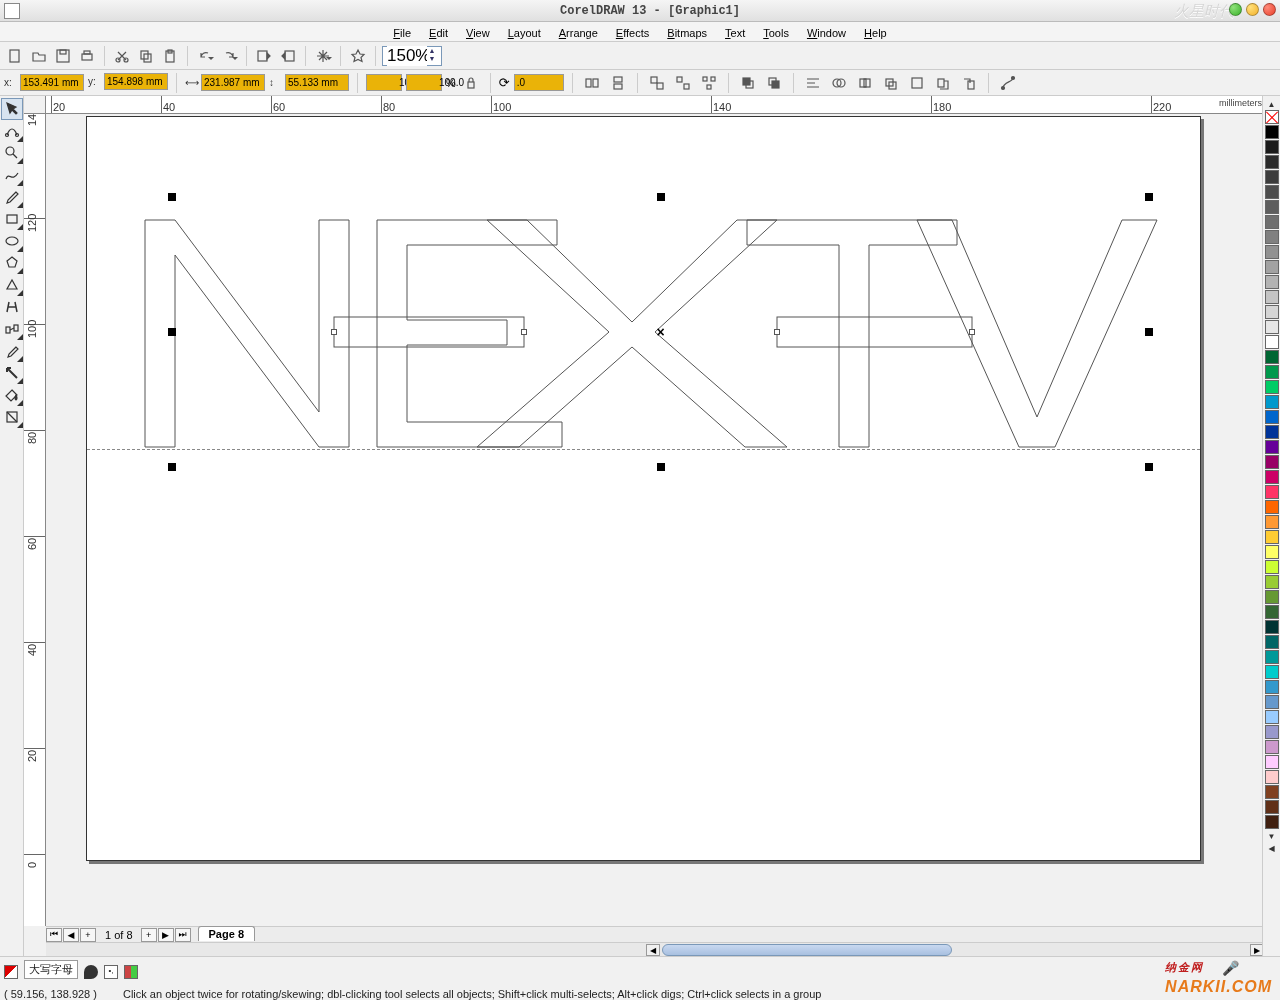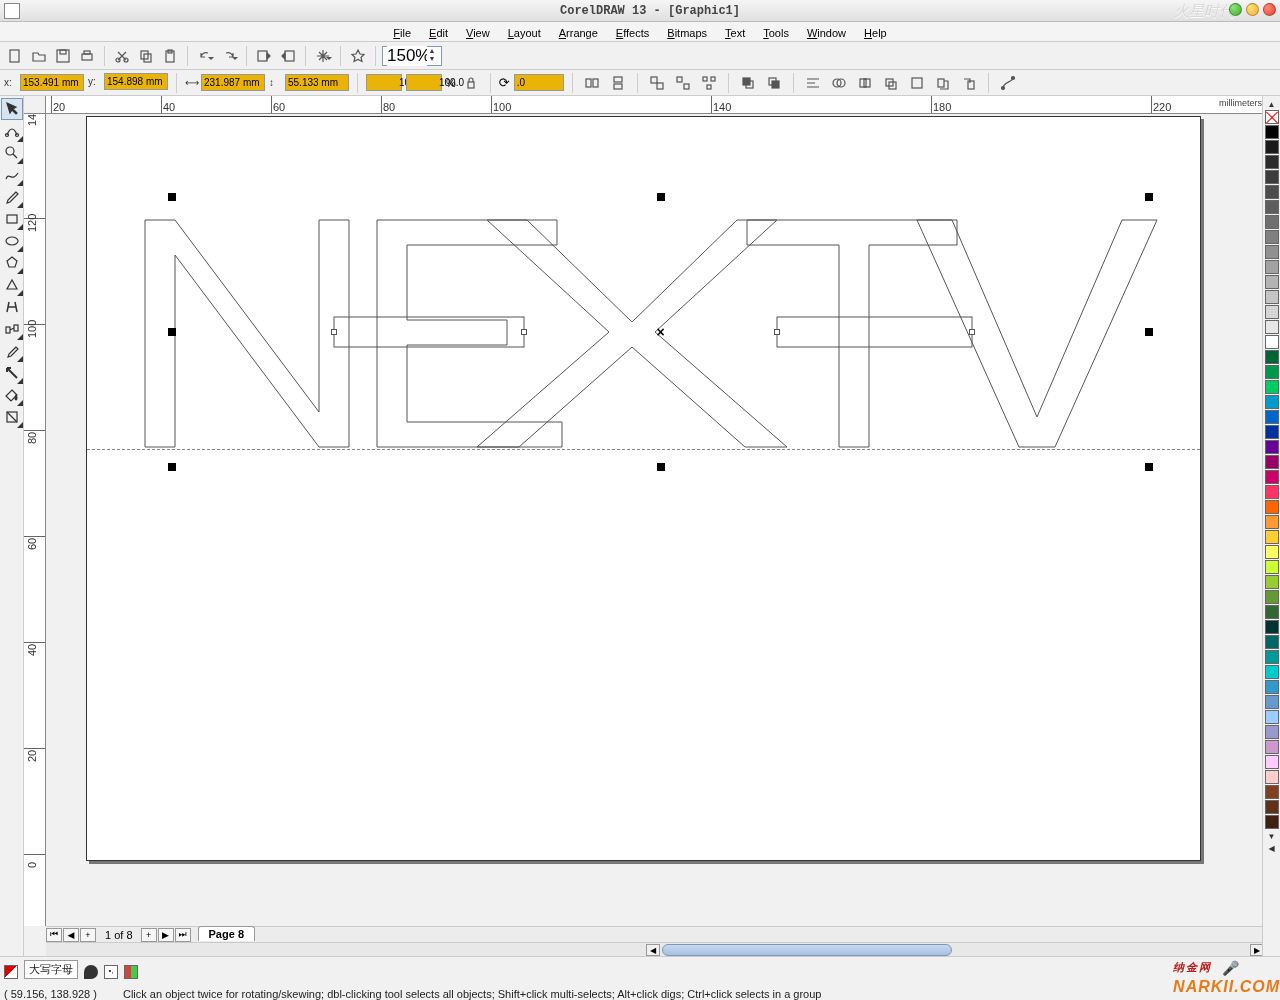--- a/index.html
+++ b/index.html
@@ -68,21 +68,21 @@
 .palette .sw { width:14px; height:14px; margin-bottom:1px; border:1px solid #666; }
 .palette .nofill { background:#fff; position:relative; overflow:hidden; }
 .palette .nofill::before, .palette .nofill::after { content:""; position:absolute; left:-2px; right:-2px; top:50%; border-top:1.5px solid red; }
 .palette .nofill::before { transform:rotate(45deg); }
 .palette .nofill::after { transform:rotate(-45deg); }
 .palette .up,.palette .down { width:14px; height:12px; font-size:8px; display:flex; align-items:center; justify-content:center; color:#333; }
 .statusbar { position:absolute; left:0; right:0; bottom:0; height:44px; background:#f1f1f1; border-top:1px solid #ccc; display:flex; flex-direction:column; }
 .status-row { height:22px; display:flex; align-items:flex-end; padding:0 4px; gap:6px; font-size:11px; color:#222; }
 .status-chip { padding:1px 4px; border:1px solid #999; background:#fff; font-size:11px; }
 .status-coords { font-size:11px; }
-.watermark { position:absolute; right:0; bottom:4px; font-family:Arial,sans-serif; font-size:28px; font-weight:bold; font-style:italic; z-index:20; pointer-events:none; }
+.watermark { position:absolute; right:8px; bottom:4px; font-family:Arial,sans-serif; font-size:28px; font-weight:bold; font-style:italic; z-index:20; pointer-events:none; }
 .watermark .cn { color:#c02020; letter-spacing:2px; }
 .watermark .en { color:#e77a1a; font-size:16px; display:block; letter-spacing:1px; }
 svg.art { position:absolute; overflow:visible; }
 svg.art path, svg.art polyline, svg.art rect { fill:none; stroke:#555; stroke-width:1; }
 .mic-icon { position:absolute; right:40px; bottom:24px; font-size:14px; color:#c79a4a; }
 .palette-flyout { width:14px; height:12px; display:flex; align-items:center; justify-content:center; font-size:8px; color:#333; }
 </style>
 </head>
 <body>
 

